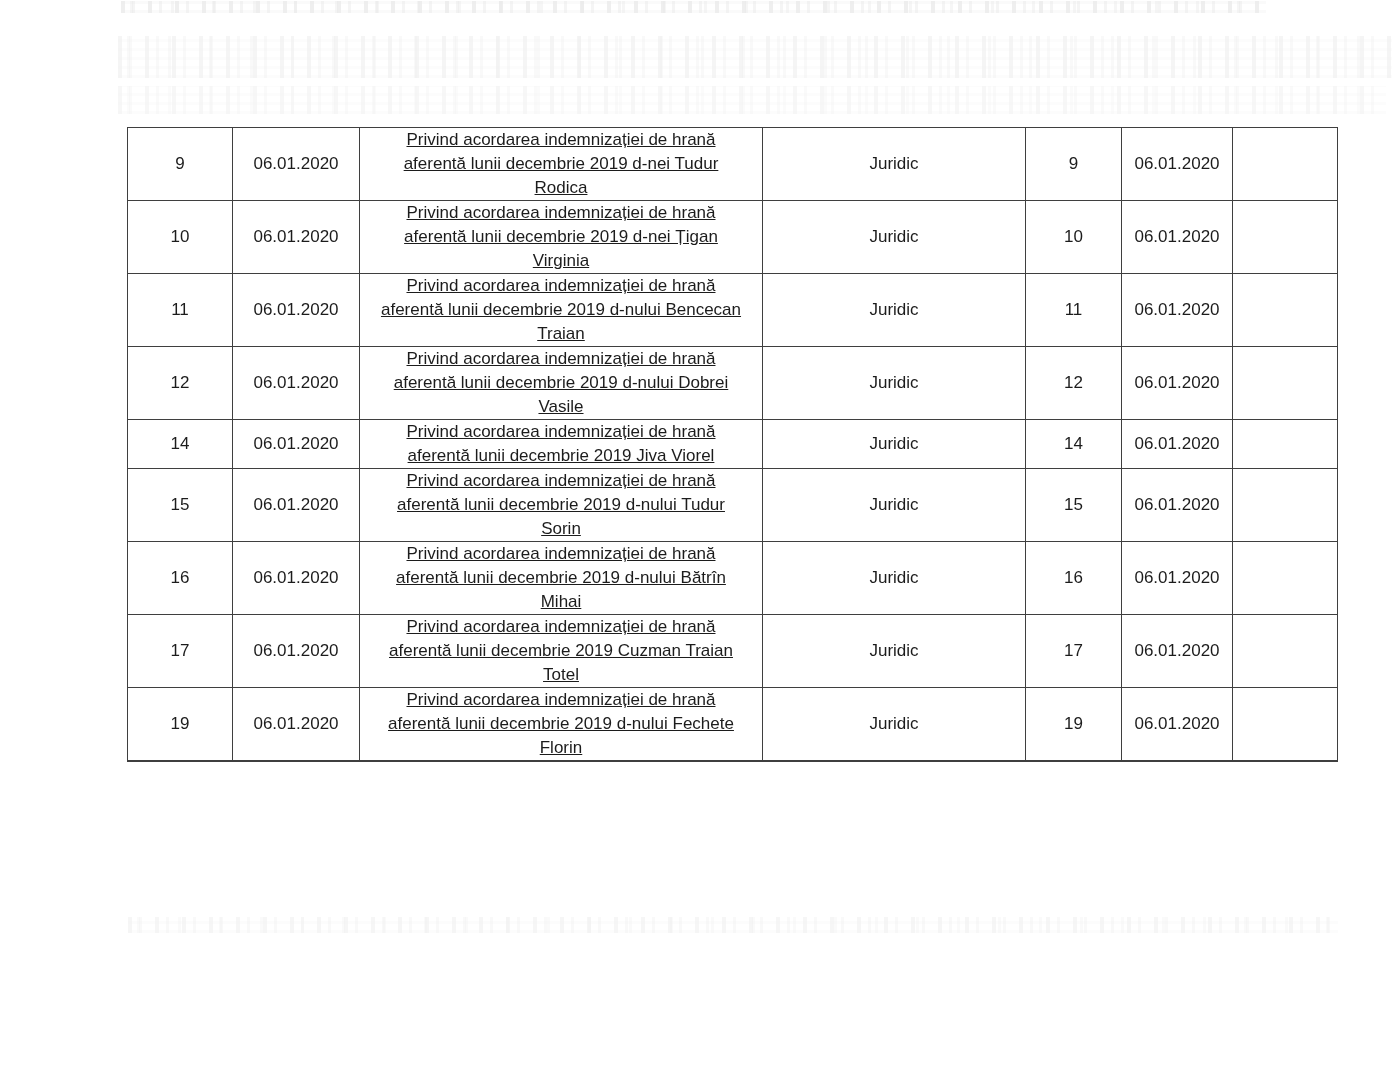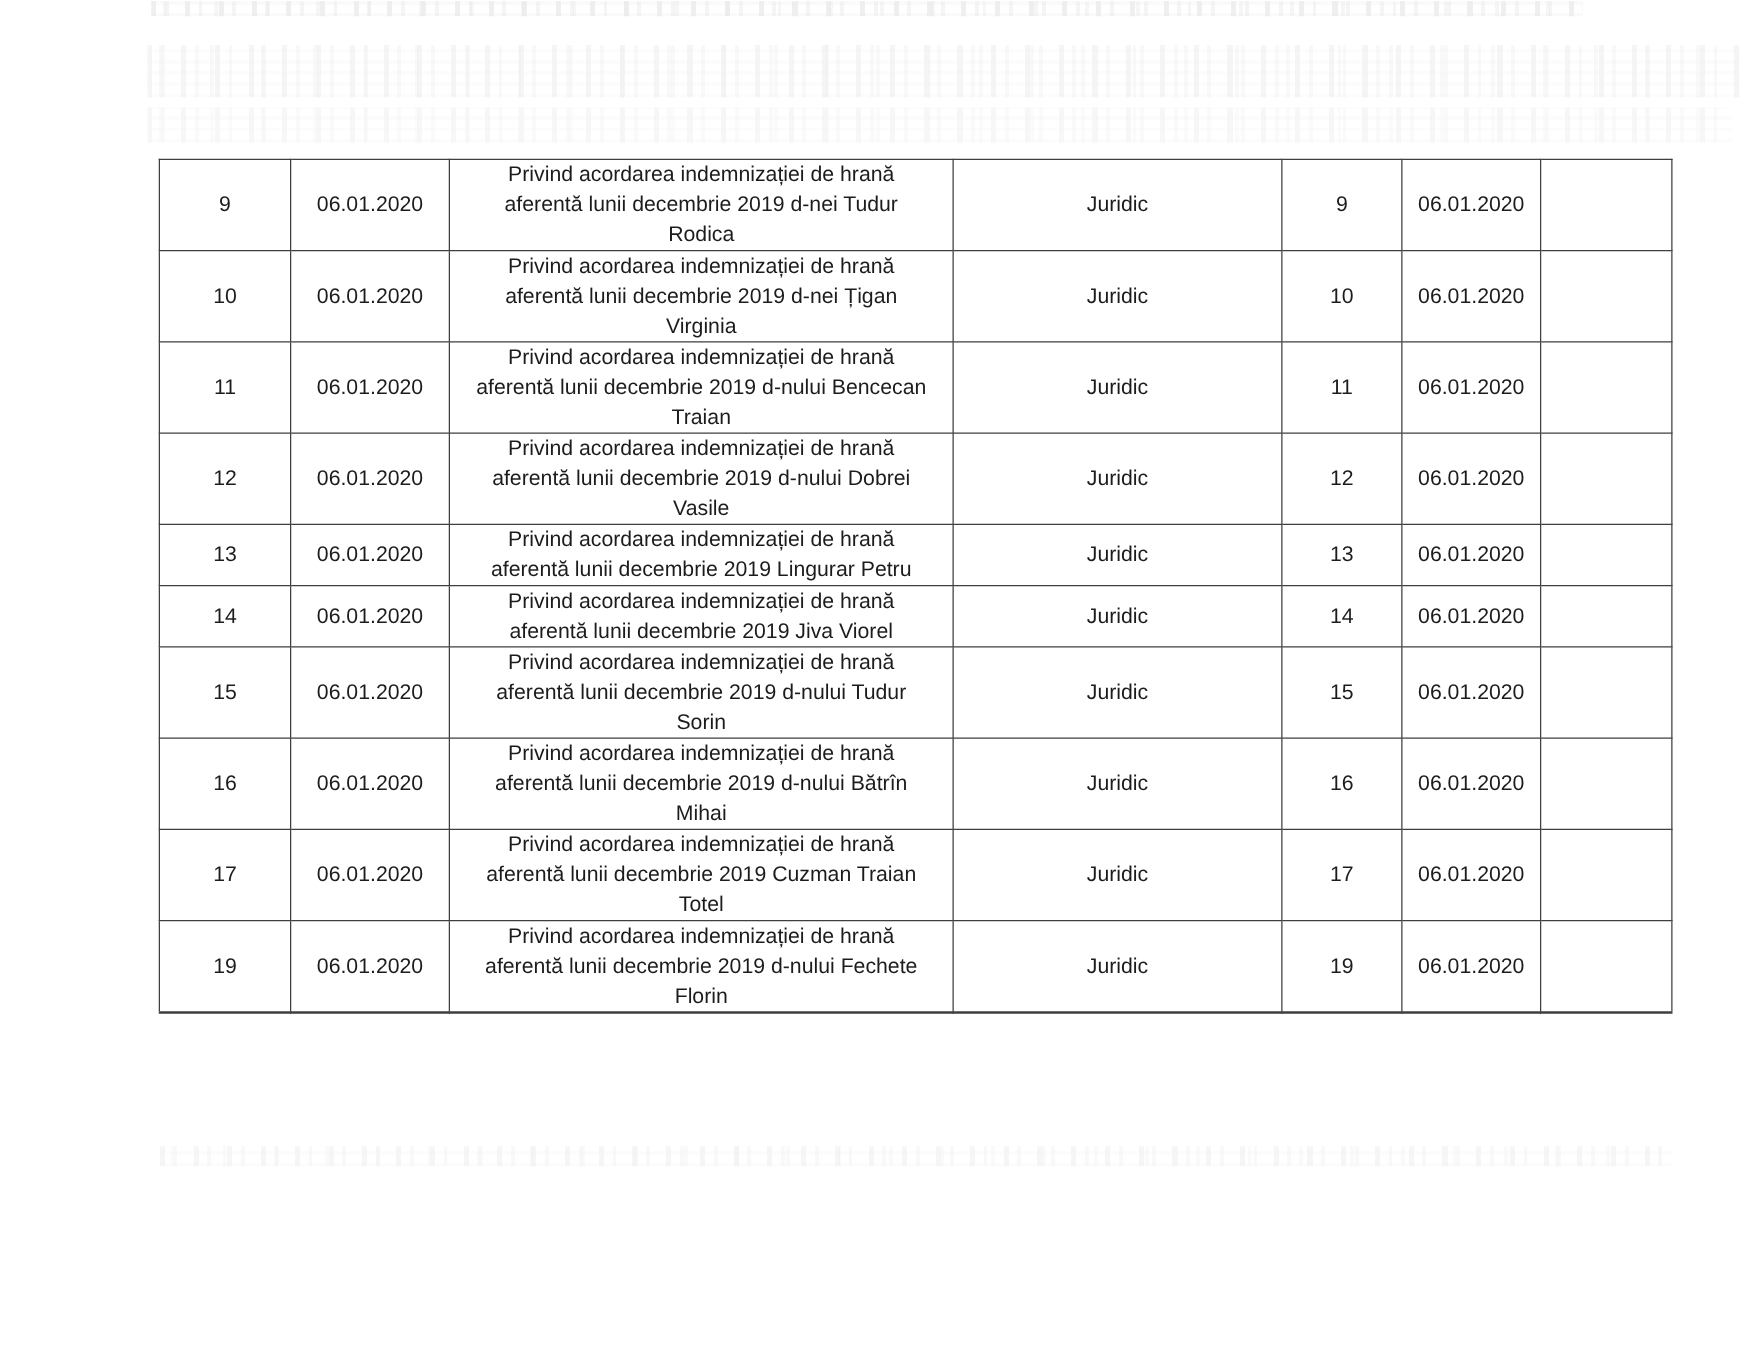--- a/index.html
+++ b/index.html
@@ -36,21 +36,21 @@
   }
   table.registry td{
     border:1px solid var(--border_color,#3f3f3f);
     text-align:center;
     vertical-align:middle;
     font-size:17px;
     line-height:24px;
     padding:0 2px;
     overflow:hidden;
   }
-  td.c-desc{white-space:pre-line;}
+  td.c-desc{white-space:pre-line;text-decoration:underline;}
   col.w-no{width:105px;}
   col.w-date{width:127px;}
   col.w-desc{width:403px;}
   col.w-dept{width:263px;}
   col.w-no2{width:96px;}
   col.w-date2{width:111px;}
   col.w-extra{width:105px;}
 </style>
 </head>
 <body>
@@ -109,30 +109,20 @@
     <td class="c-date">06.01.2020</td>
     <td class="c-desc">Privind acordarea indemnizației de hrană
 aferentă lunii decembrie 2019 d-nului Dobrei
 Vasile</td>
     <td class="c-dept">Juridic</td>
     <td class="c-no2">12</td>
     <td class="c-date2">06.01.2020</td>
     <td class="c-extra"></td>
   </tr>
         <tr>
-    <td class="c-no">13</td>
-    <td class="c-date">06.01.2020</td>
-    <td class="c-desc">Privind acordarea indemnizației de hrană
-aferentă lunii decembrie 2019 Lingurar Petru</td>
-    <td class="c-dept">Juridic</td>
-    <td class="c-no2">13</td>
-    <td class="c-date2">06.01.2020</td>
-    <td class="c-extra"></td>
-  </tr>
-        <tr>
     <td class="c-no">14</td>
     <td class="c-date">06.01.2020</td>
     <td class="c-desc">Privind acordarea indemnizației de hrană
 aferentă lunii decembrie 2019 Jiva Viorel</td>
     <td class="c-dept">Juridic</td>
     <td class="c-no2">14</td>
     <td class="c-date2">06.01.2020</td>
     <td class="c-extra"></td>
   </tr>
         <tr>

